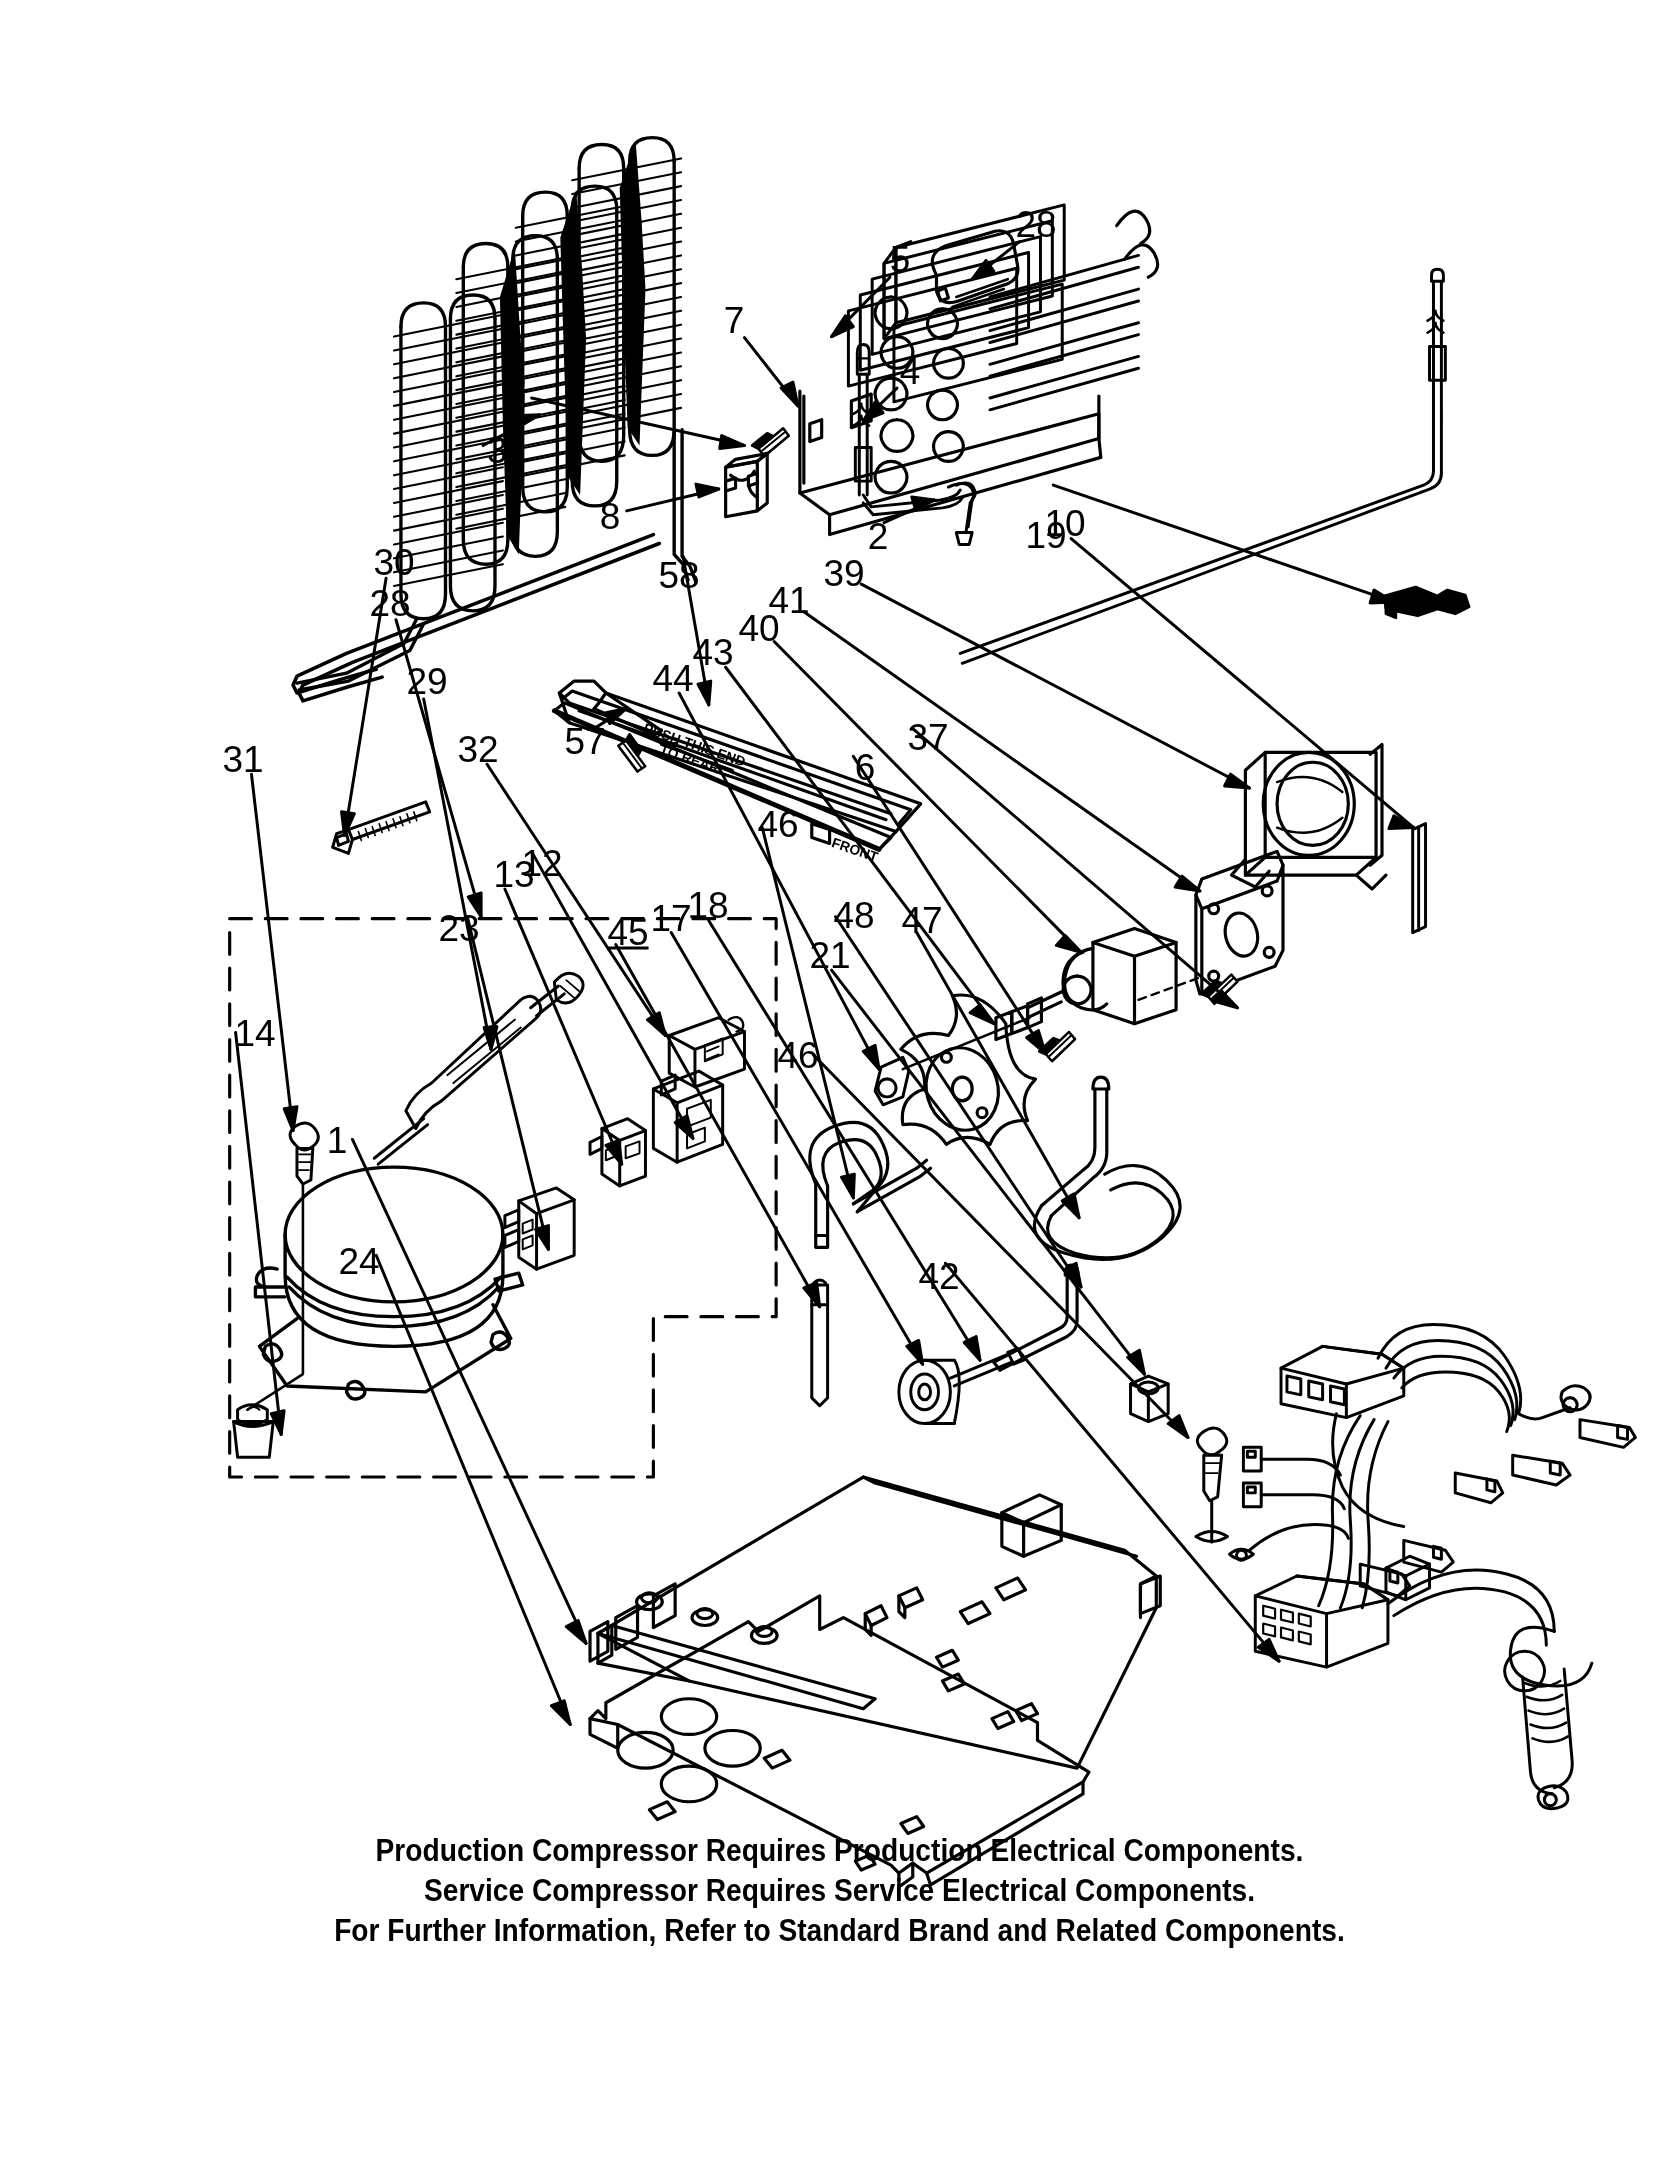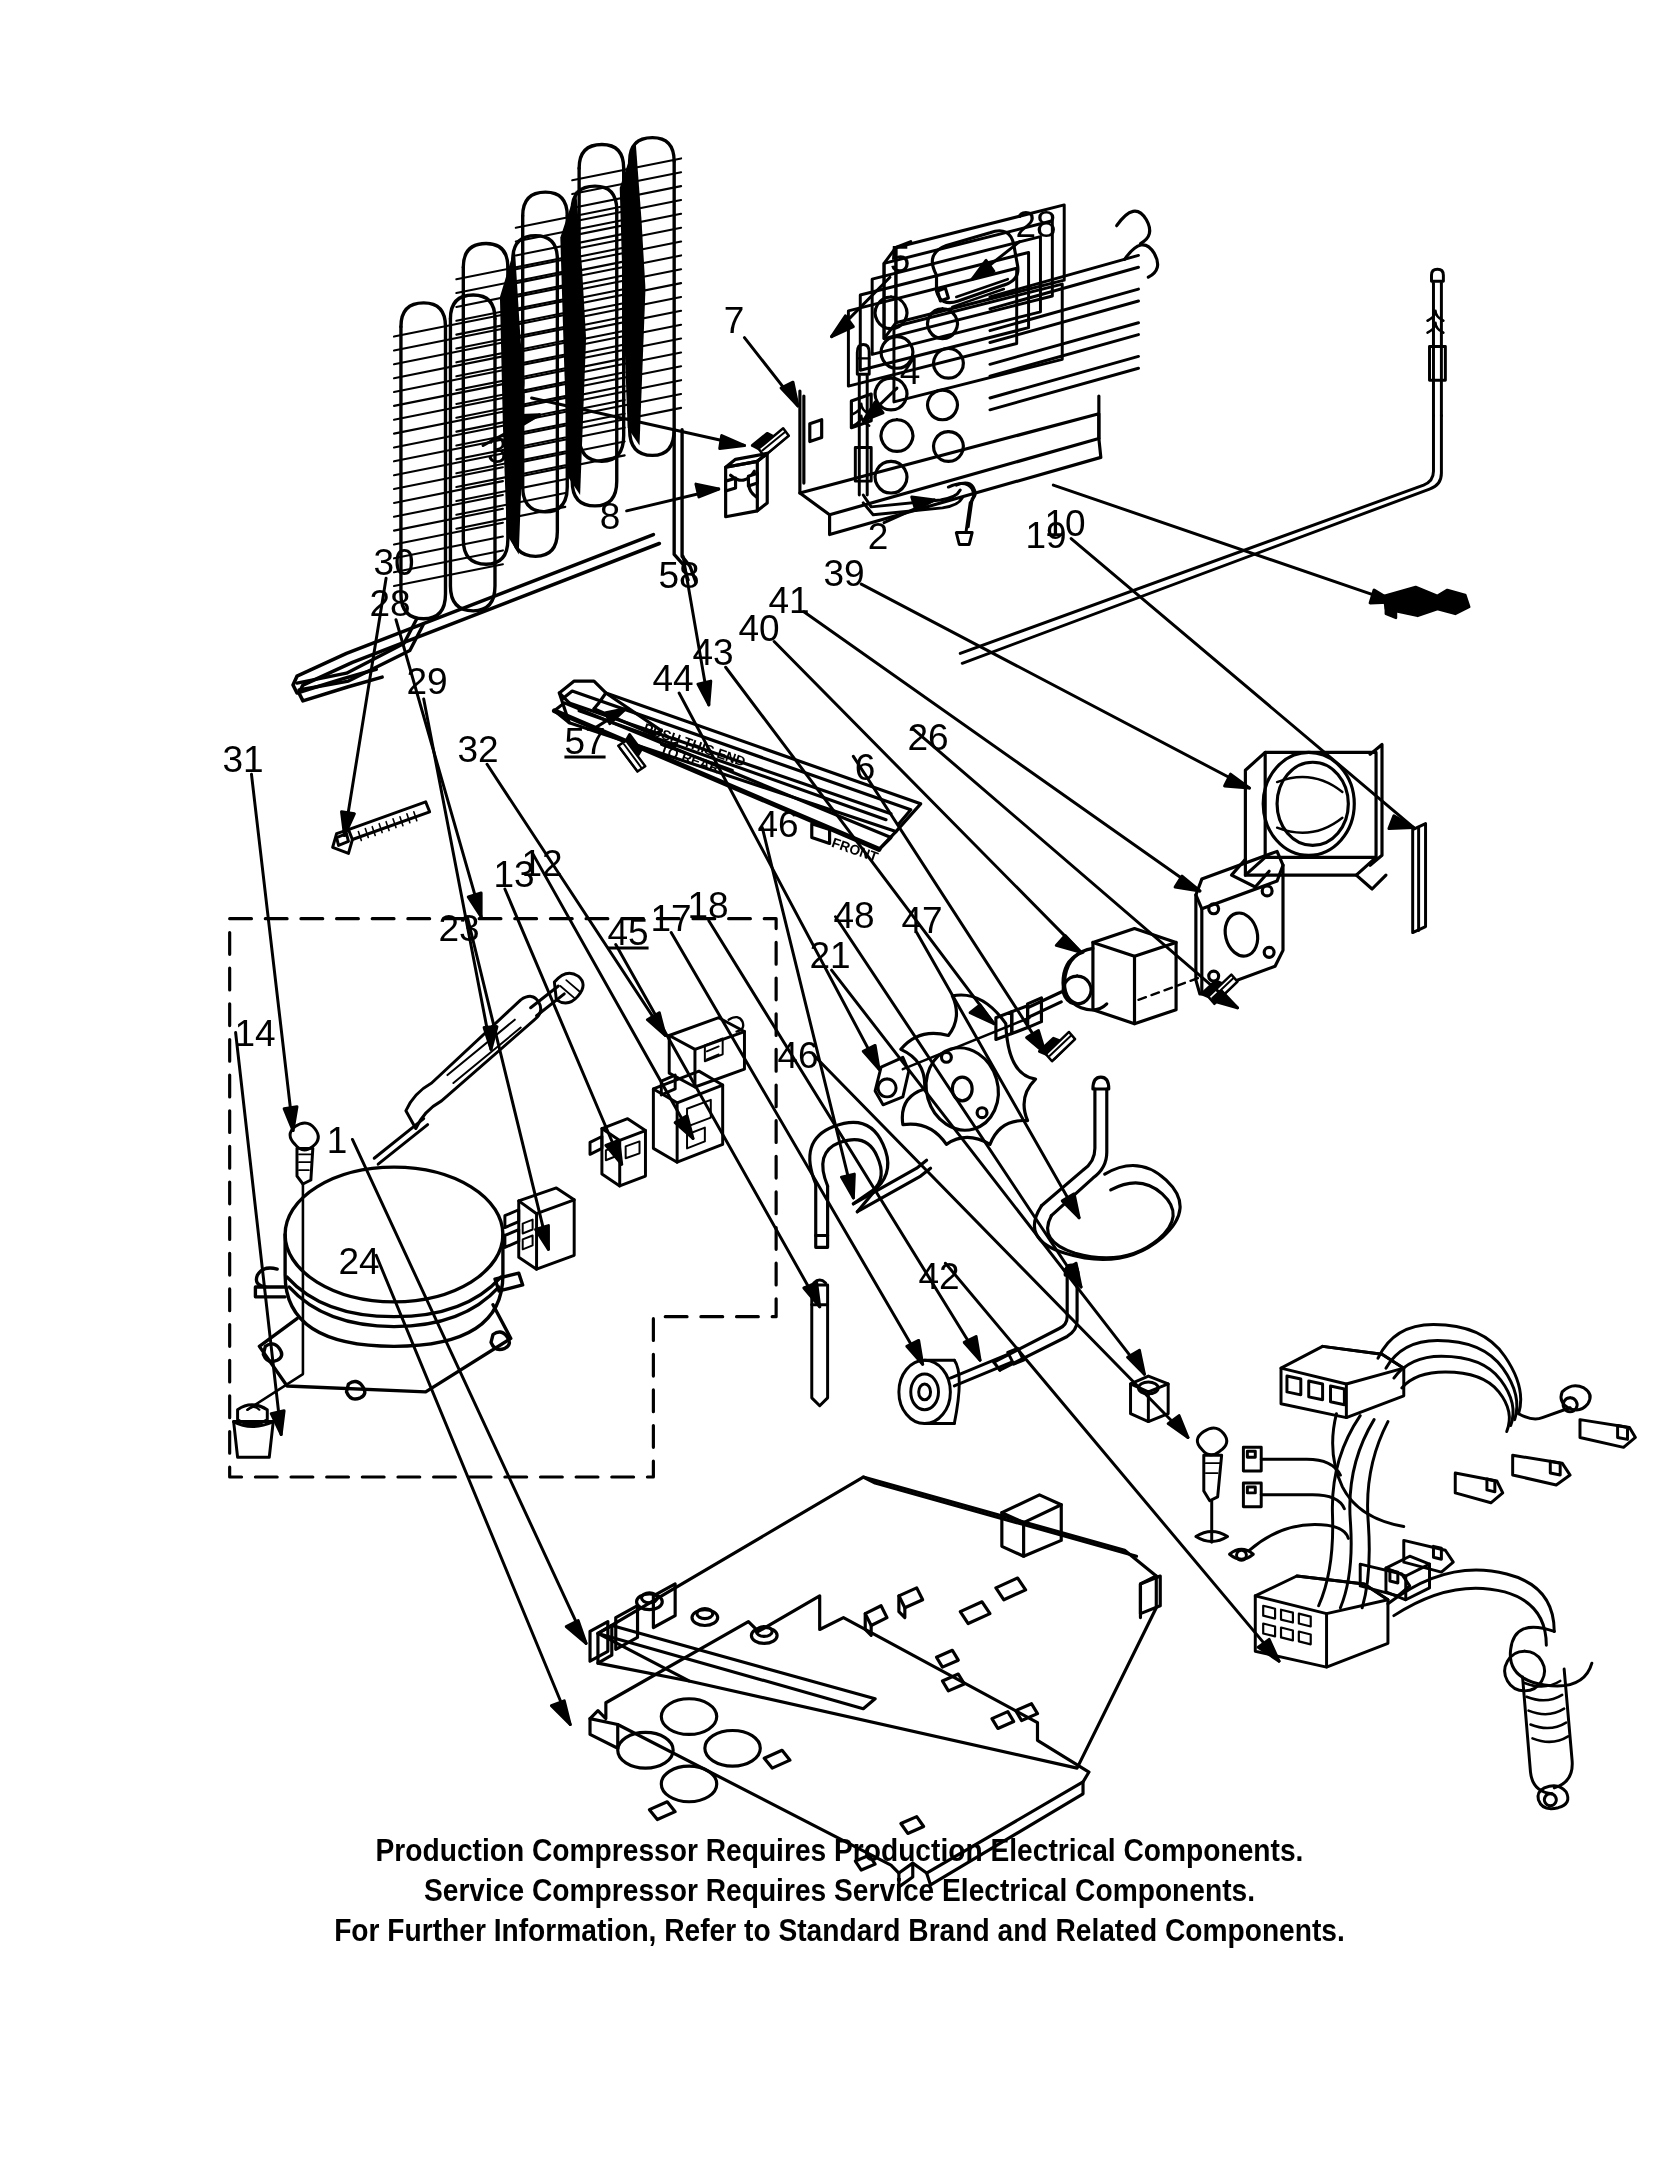--- a/index.html
+++ b/index.html
@@ -823,22 +823,22 @@
       <div class="callout" style="left: 1065px; top: 523px;">10</div>
       <div class="callout" style="left: 679px; top: 540px; margin-top: 35px;">58</div>
       <div class="callout" style="left: 844px; top: 573px;">39</div>
       <div class="callout" style="left: 789px; top: 600px;">41</div>
       <div class="callout" style="left: 394px; top: 562px;">30</div>
       <div class="callout" style="left: 390px; top: 603px;">28</div>
       <div class="callout" style="left: 759px; top: 628px;">40</div>
       <div class="callout" style="left: 713px; top: 652px;">43</div>
       <div class="callout" style="left: 427px; top: 681px;">29</div>
       <div class="callout" style="left: 673px; top: 678px;">44</div>
-      <div class="callout" style="left: 928px; top: 737px;">26</div>
-      <div class="callout" style="left: 585px; top: 741px; text-decoration: underline;">57</div>
+      <div class="callout" style="left: 928px; top: 737px;">37</div>
+      <div class="callout" style="left: 585px; top: 741px;">57</div>
       <div class="callout" style="left: 865px; top: 767px;">6</div>
       <div class="callout" style="left: 478px; top: 749px;">32</div>
       <div class="callout" style="left: 243px; top: 759px;">31</div>
       <div class="callout" style="left: 542px; top: 863px;">12</div>
       <div class="callout" style="left: 514px; top: 874px;">13</div>
       <div class="callout" style="left: 459px; top: 928px;">23</div>
       <div class="callout" style="left: 778px; top: 824px;">46</div>
       <div class="callout" style="left: 922px; top: 920px;">47</div>
       <div class="callout" style="left: 854px; top: 915px;">48</div>
       <div class="callout" style="left: 255px; top: 1033px;">14</div>

